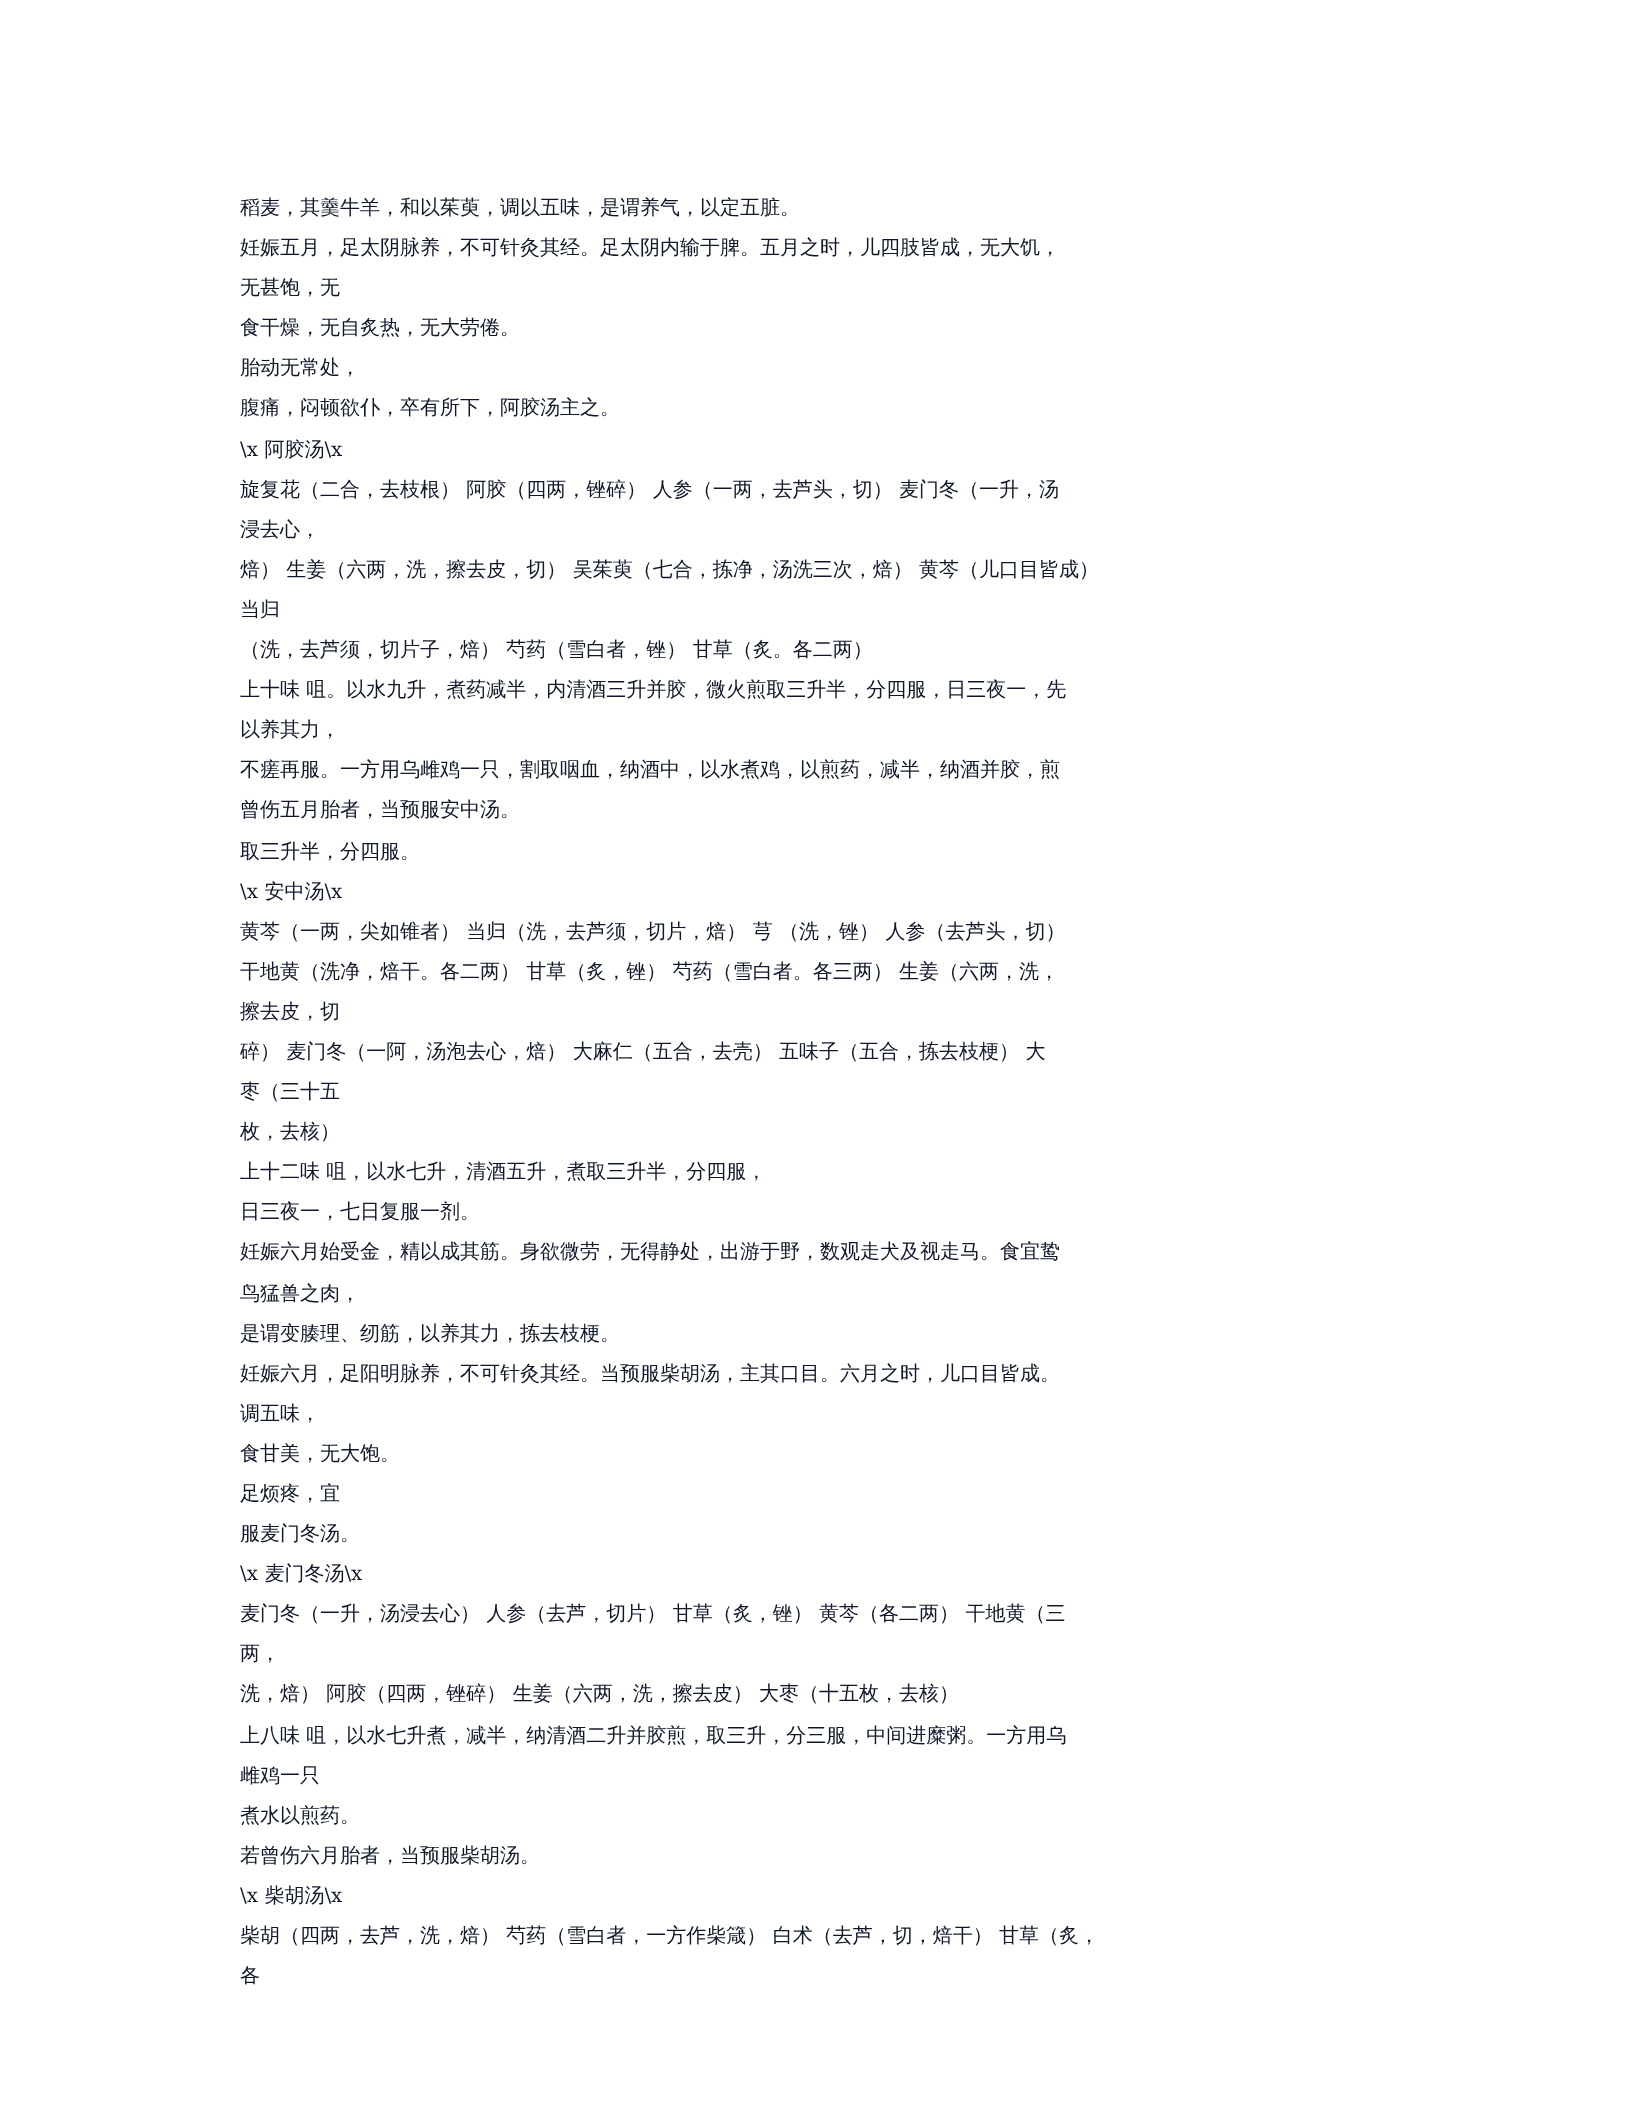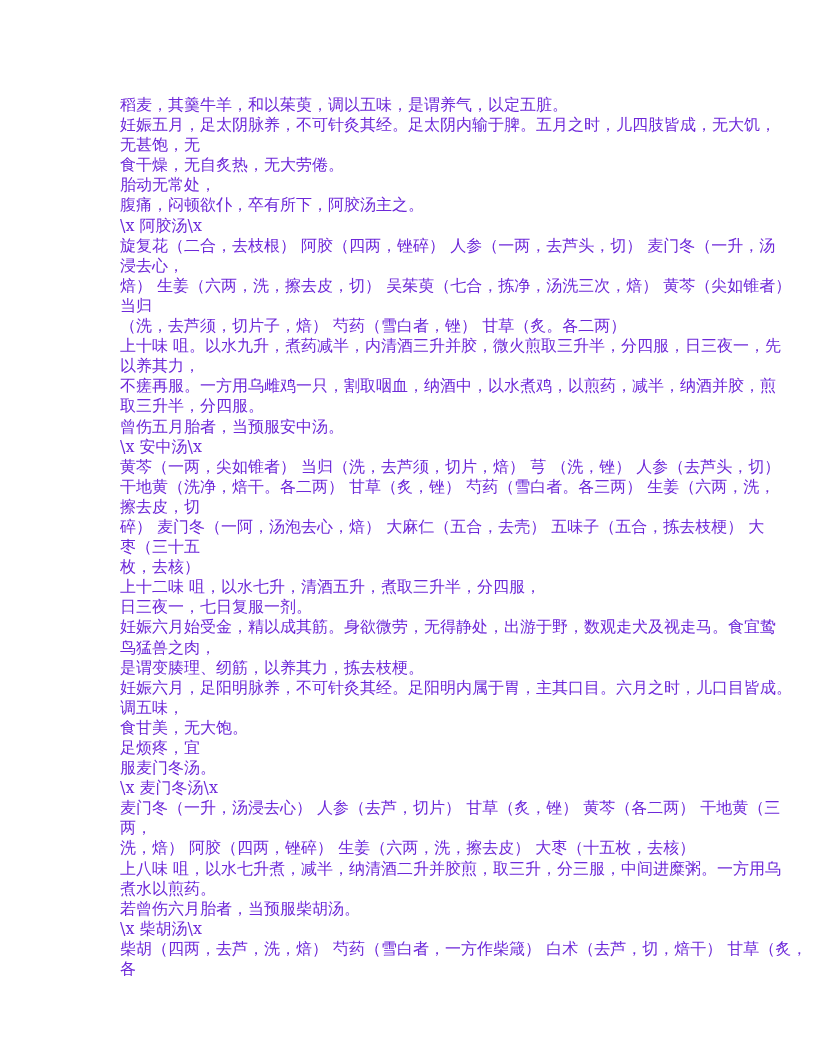--- a/index.html
+++ b/index.html
@@ -3,22 +3,22 @@
 <meta charset="utf-8">
 <style>
   html, body { margin: 0; padding: 0; background: #ffffff; }
   body { width: 816px; height: 1056px; position: relative; overflow: hidden; }
   .page {
     position: absolute;
     left: 120px;
     top: 95px;
     width: 590px;
     font-family: "DejaVu Serif", "Liberation Serif", serif;
-    font-size: 16px;
-    color: #6d28d9;
+    font-size: 10px;
+    color: #0f172a;
   }
   .line {
     height: 20.1px;
     line-height: 20.1px;
     white-space: nowrap;
     overflow: visible;
   }
 </style>
 </head>
 <body>
@@ -26,48 +26,49 @@
 <div class="page">
   <div class="line">稻麦，其羹牛羊，和以茱萸，调以五味，是谓养气，以定五脏。</div>
   <div class="line">妊娠五月，足太阴脉养，不可针灸其经。足太阴内输于脾。五月之时，儿四肢皆成，无大饥，</div>
   <div class="line">无甚饱，无</div>
   <div class="line">食干燥，无自炙热，无大劳倦。</div>
   <div class="line">胎动无常处，</div>
   <div class="line">腹痛，闷顿欲仆，卒有所下，阿胶汤主之。</div>
   <div class="line">\x 阿胶汤\x</div>
   <div class="line">旋复花（二合，去枝根） 阿胶（四两，锉碎） 人参（一两，去芦头，切） 麦门冬（一升，汤</div>
   <div class="line">浸去心，</div>
-  <div class="line">焙） 生姜（六两，洗，擦去皮，切） 吴茱萸（七合，拣净，汤洗三次，焙） 黄芩（尖如锥者）</div>
+  <div class="line">焙） 生姜（六两，洗，擦去皮，切） 吴茱萸（七合，拣净，汤洗三次，焙） 黄芩（儿口目皆成）</div>
   <div class="line">当归</div>
   <div class="line">（洗，去芦须，切片子，焙） 芍药（雪白者，锉） 甘草（炙。各二两）</div>
   <div class="line">上十味 咀。以水九升，煮药减半，内清酒三升并胶，微火煎取三升半，分四服，日三夜一，先</div>
   <div class="line">以养其力，</div>
   <div class="line">不瘥再服。一方用乌雌鸡一只，割取咽血，纳酒中，以水煮鸡，以煎药，减半，纳酒并胶，煎</div>
+  <div class="line">曾伤五月胎者，当预服安中汤。</div>
   <div class="line">取三升半，分四服。</div>
-  <div class="line">曾伤五月胎者，当预服安中汤。</div>
   <div class="line">\x 安中汤\x</div>
   <div class="line">黄芩（一两，尖如锥者） 当归（洗，去芦须，切片，焙） 芎 （洗，锉） 人参（去芦头，切）</div>
   <div class="line">干地黄（洗净，焙干。各二两） 甘草（炙，锉） 芍药（雪白者。各三两） 生姜（六两，洗，</div>
   <div class="line">擦去皮，切</div>
   <div class="line">碎） 麦门冬（一阿，汤泡去心，焙） 大麻仁（五合，去壳） 五味子（五合，拣去枝梗） 大</div>
   <div class="line">枣（三十五</div>
   <div class="line">枚，去核）</div>
   <div class="line">上十二味 咀，以水七升，清酒五升，煮取三升半，分四服，</div>
   <div class="line">日三夜一，七日复服一剂。</div>
   <div class="line">妊娠六月始受金，精以成其筋。身欲微劳，无得静处，出游于野，数观走犬及视走马。食宜鸷</div>
   <div class="line">鸟猛兽之肉，</div>
   <div class="line">是谓变腠理、纫筋，以养其力，拣去枝梗。</div>
-  <div class="line">妊娠六月，足阳明脉养，不可针灸其经。足阳明内属于胃，主其口目。六月之时，儿口目皆成。</div>
+  <div class="line">妊娠六月，足阳明脉养，不可针灸其经。当预服柴胡汤，主其口目。六月之时，儿口目皆成。</div>
   <div class="line">调五味，</div>
   <div class="line">食甘美，无大饱。</div>
   <div class="line">足烦疼，宜</div>
   <div class="line">服麦门冬汤。</div>
   <div class="line">\x 麦门冬汤\x</div>
   <div class="line">麦门冬（一升，汤浸去心） 人参（去芦，切片） 甘草（炙，锉） 黄芩（各二两） 干地黄（三</div>
   <div class="line">两，</div>
   <div class="line">洗，焙） 阿胶（四两，锉碎） 生姜（六两，洗，擦去皮） 大枣（十五枚，去核）</div>
   <div class="line">上八味 咀，以水七升煮，减半，纳清酒二升并胶煎，取三升，分三服，中间进糜粥。一方用乌</div>
+  <div class="line">雌鸡一只</div>
   <div class="line">煮水以煎药。</div>
   <div class="line">若曾伤六月胎者，当预服柴胡汤。</div>
   <div class="line">\x 柴胡汤\x</div>
   <div class="line">柴胡（四两，去芦，洗，焙） 芍药（雪白者，一方作柴箴） 白术（去芦，切，焙干） 甘草（炙，</div>
   <div class="line">各</div>
 </div>
 
 </body></html>

